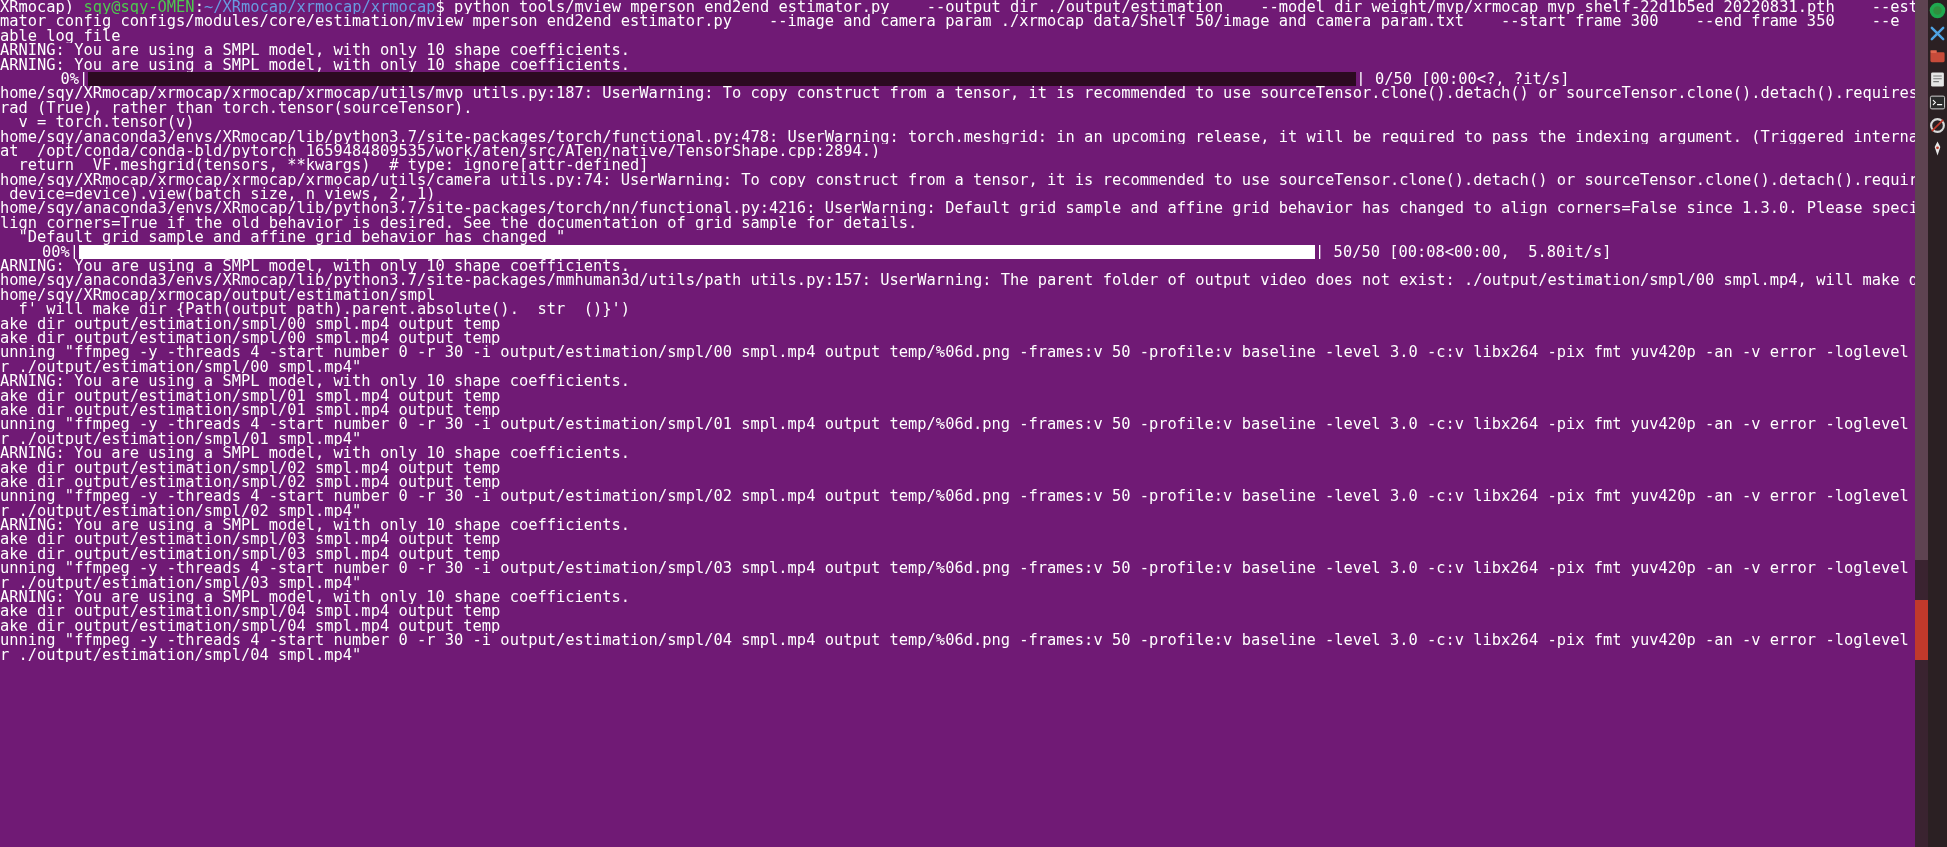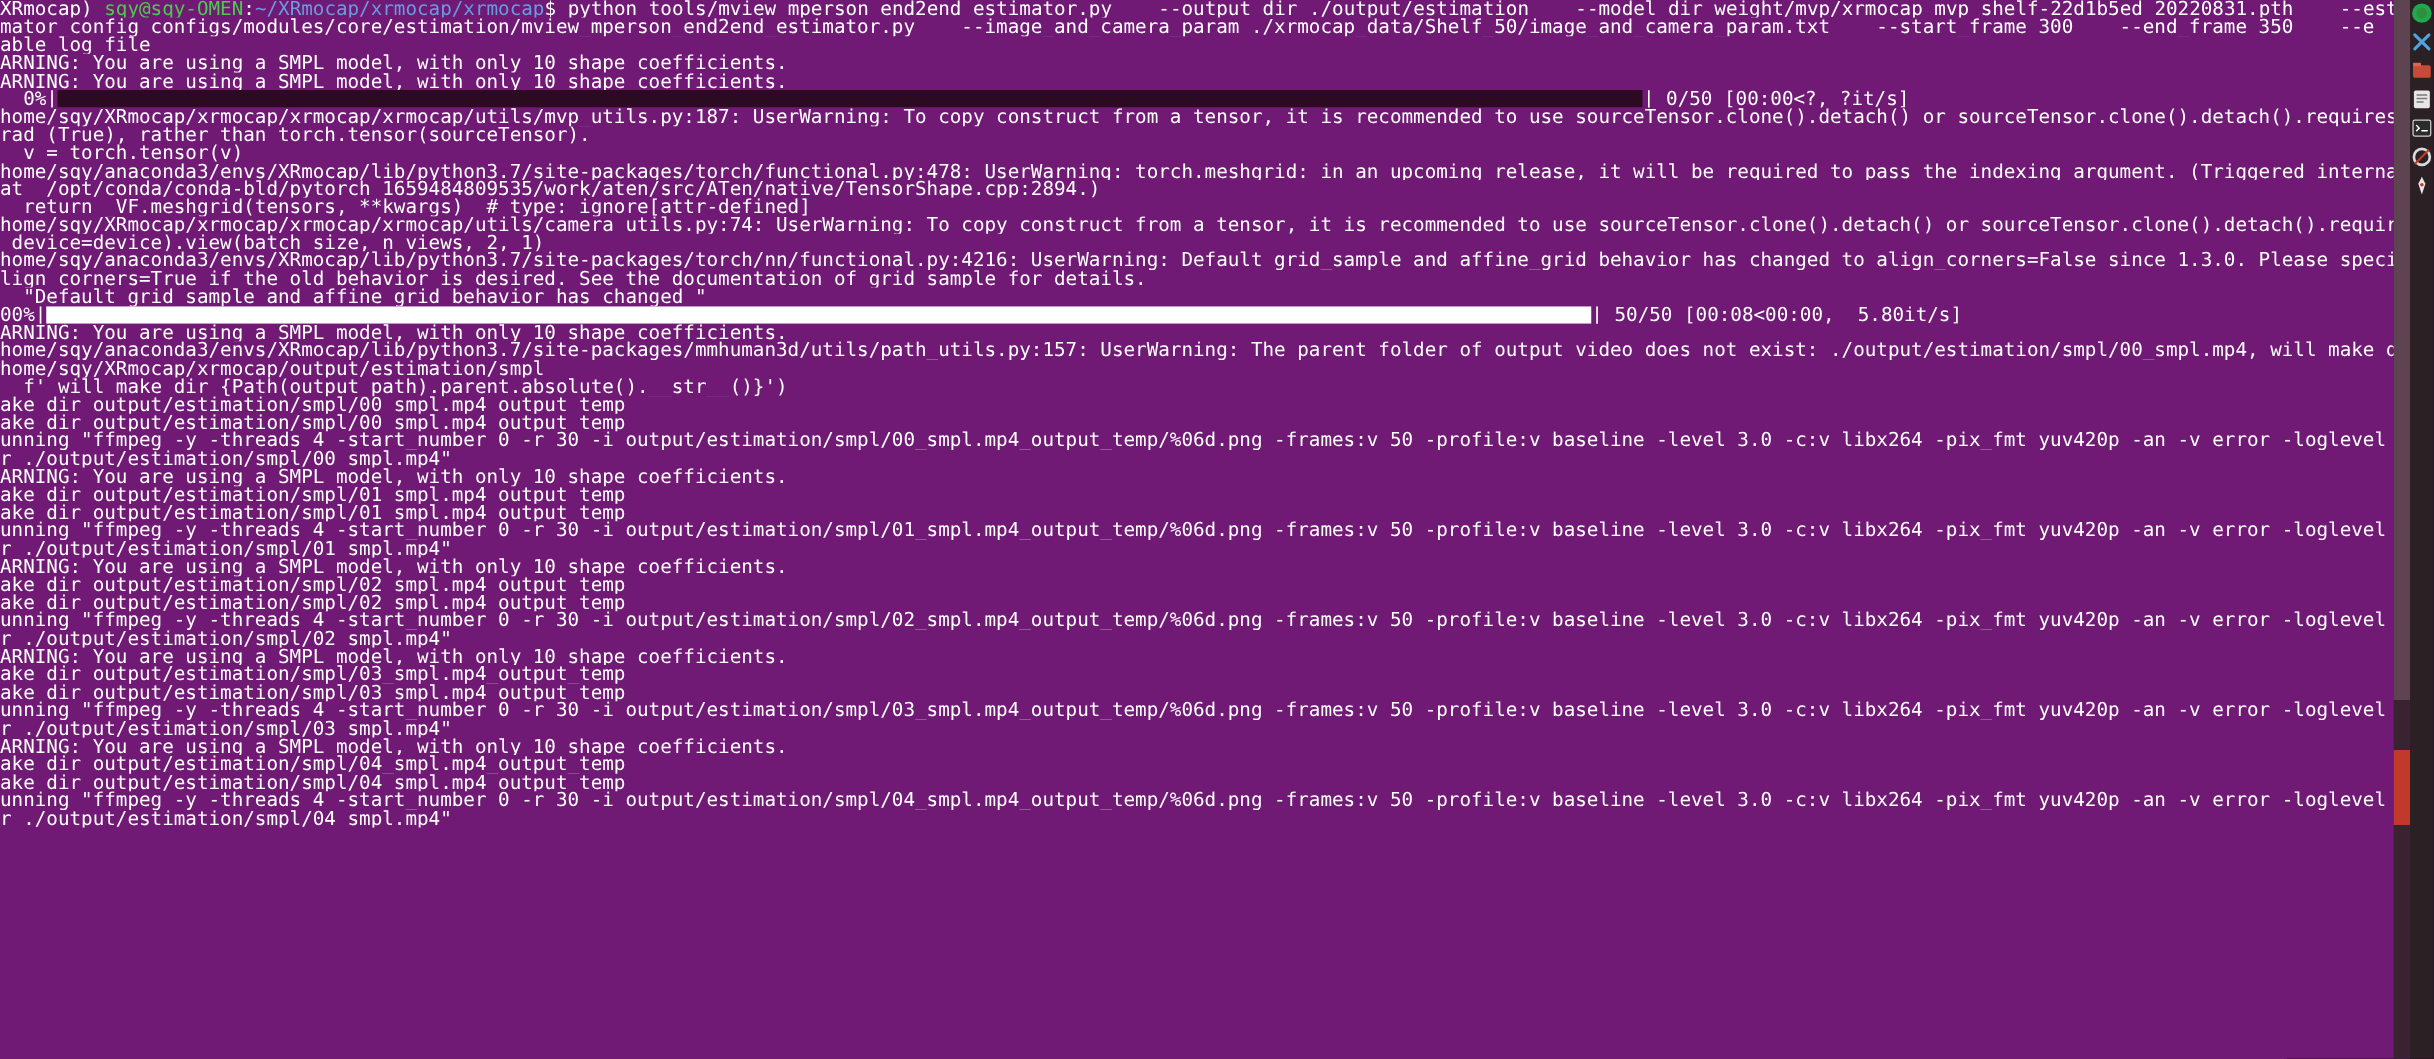--- a/index.html
+++ b/index.html
@@ -65,20 +65,21 @@
   }
   .pbar-full {
     display: inline-block;
     vertical-align: top;
     height: 14.4px;
     background: #ffffff;
   }
   .pbar-row {
     position: relative;
     white-space: pre;
+    padding-left: 42px;
   }
 
   
   #term-scrollbar {
     position: absolute;
     right: 19px;
     top: 0;
     width: 13px;
     height: 847px;
     background: #3a2330;

